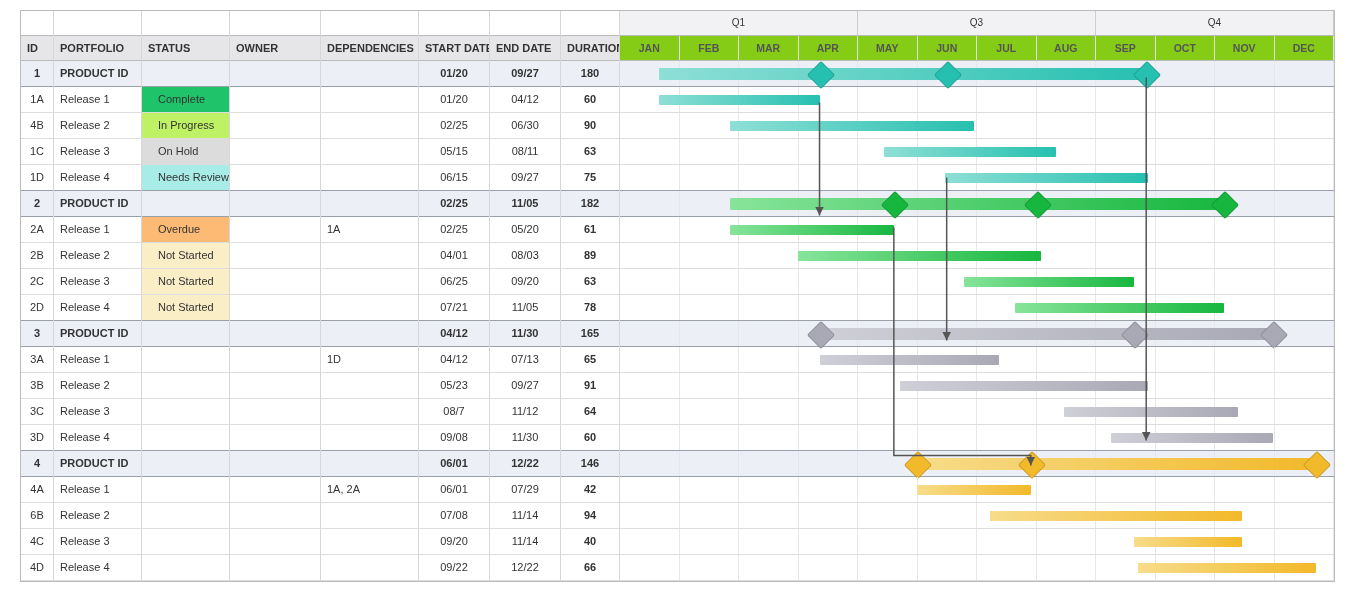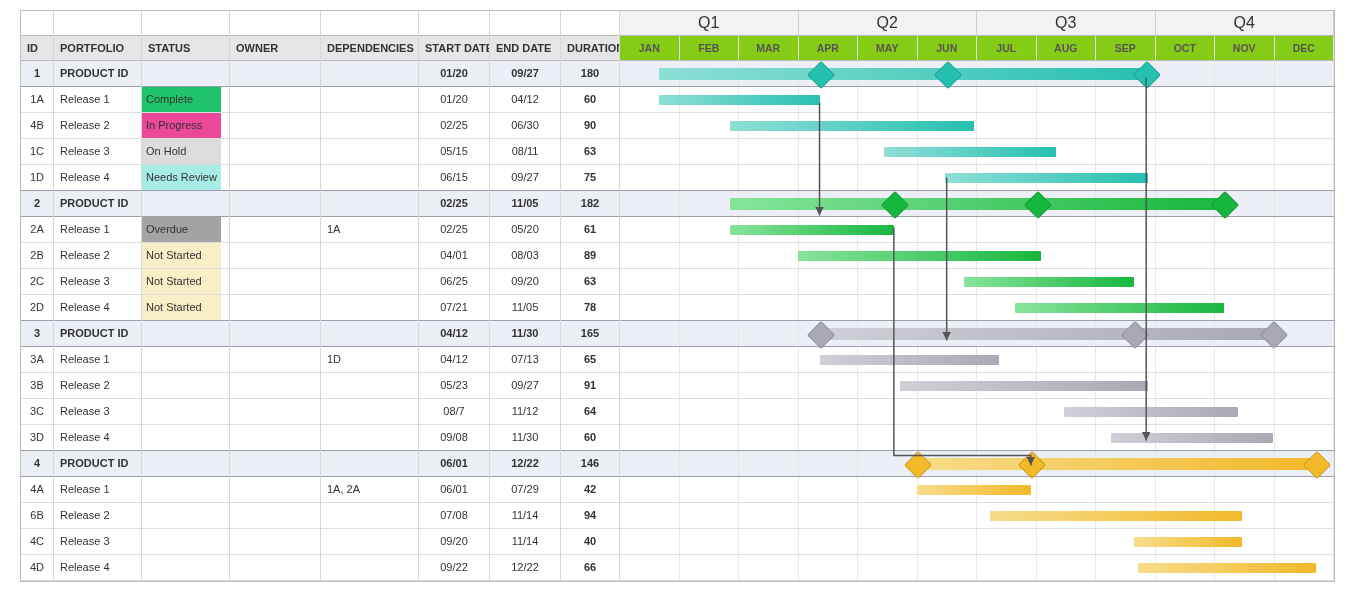--- a/index.html
+++ b/index.html
@@ -16,24 +16,24 @@
   .col.end{width:70px}
   .col.dur{width:58px}
   .gantt{flex:1 1 auto;min-width:0;position:relative;}
   .hdr-top{height:24px;border-bottom:1px solid #bbb;background:#fff;}
   .hdr-cell{height:24px;line-height:24px;font-size:11px;font-weight:700;padding:0 6px;background:#e6e6e9;border-bottom:1px solid #bbb;white-space:nowrap;overflow:hidden;}
   .row{height:25px;line-height:25px;font-size:11px;padding:0 6px;border-bottom:1px solid #ddd;white-space:nowrap;overflow:hidden;}
   .prod{background:#eceff6;font-weight:700;border-bottom:1px solid #9aa0aa;}
   .row.center{text-align:center;}
   .row.bold{font-weight:700;}
   .row.endgrp{border-bottom:1px solid #9aa0aa;}
-  .status-pill{display:inline-block;width:100%;height:100%;padding-left:4px;margin-left:-6px;margin-right:-6px;box-sizing:content-box;}
+  .status-pill{display:inline-block;width:100%;height:100%;padding-left:16px;margin-left:-6px;margin-right:-6px;box-sizing:content-box;}
   
   .q-row{display:flex;height:24px;background:#f2f2f4;border-bottom:1px solid #bbb;}
-  .q-row>div{flex:1;text-align:center;font-size:16px;line-height:24px;border-right:1px solid #ccc;}
+  .q-row>div{flex:1;text-align:center;font-size:10px;line-height:24px;border-right:1px solid #ccc;}
   .m-row{display:flex;height:24px;background:#84cc16;border-bottom:1px solid #bbb;}
   .m-row>div{flex:1;text-align:center;font-size:10.5px;font-weight:700;line-height:24px;border-right:1px solid #e0e0e0;color:#555;}
   .timeline{position:relative;}
   .tl-row{height:25px;border-bottom:1px solid #ddd;position:relative;}
   .tl-row.prod{background:#eceff6;border-bottom:1px solid #9aa0aa;}
   .tl-row.endgrp{border-bottom:1px solid #9aa0aa;}
   .grid{position:absolute;inset:0;display:flex;pointer-events:none;}
   .grid>div{flex:1;border-right:1px solid #e7e7e7;}
   .bar{position:absolute;height:10px;top:7.5px;border-radius:1px;}
   .dia{position:absolute;width:18px;height:18px;top:3.5px;transform:rotate(45deg);border-radius:2px;}
@@ -96,25 +96,25 @@
           <div class="row">Release 3</div>
           <div class="row">Release 4</div>
         </div>
   </div>
   <div class="col status">
     <div class="hdr-top"></div>
     <div class="hdr-cell">STATUS</div>
     <div id="col-status-body">
           <div class="row prod" style="padding: 0px 6px;">&nbsp;</div>
           <div class="row" style="padding: 0px 6px;"><span class="status-pill" style="background: rgb(31, 196, 106);">Complete</span></div>
-          <div class="row" style="padding: 0px 6px;"><span class="status-pill" style="background: #ec4899;">In Progress</span></div>
+          <div class="row" style="padding: 0px 6px;"><span class="status-pill" style="background: #bef264;">In Progress</span></div>
           <div class="row" style="padding: 0px 6px;"><span class="status-pill" style="background: rgb(220, 220, 220);">On Hold</span></div>
           <div class="row endgrp" style="padding: 0px 6px;"><span class="status-pill" style="background: rgb(167, 236, 230);">Needs Review</span></div>
           <div class="row prod" style="padding: 0px 6px;">&nbsp;</div>
-          <div class="row" style="padding: 0px 6px;"><span class="status-pill" style="background: #a3a3a3;">Overdue</span></div>
+          <div class="row" style="padding: 0px 6px;"><span class="status-pill" style="background: #fdba74;">Overdue</span></div>
           <div class="row" style="padding: 0px 6px;"><span class="status-pill" style="background: rgb(250, 238, 199);">Not Started</span></div>
           <div class="row" style="padding: 0px 6px;"><span class="status-pill" style="background: rgb(250, 238, 199);">Not Started</span></div>
           <div class="row endgrp" style="padding: 0px 6px;"><span class="status-pill" style="background: rgb(250, 238, 199);">Not Started</span></div>
           <div class="row prod" style="padding: 0px 6px;">&nbsp;</div>
           <div class="row" style="padding: 0px 6px;">&nbsp;</div>
           <div class="row" style="padding: 0px 6px;">&nbsp;</div>
           <div class="row" style="padding: 0px 6px;">&nbsp;</div>
           <div class="row endgrp" style="padding: 0px 6px;">&nbsp;</div>
           <div class="row prod" style="padding: 0px 6px;">&nbsp;</div>
           <div class="row" style="padding: 0px 6px;">&nbsp;</div>
@@ -250,21 +250,20 @@
           <div class="row center bold">42</div>
           <div class="row center bold">94</div>
           <div class="row center bold">40</div>
           <div class="row center bold">66</div>
         </div>
   </div>
 
   <div class="gantt">
     <div class="q-row" id="q-row">
           <div>Q1</div>
-          <div>Q2</div>
           <div>Q3</div>
           <div>Q4</div>
         </div>
     <div class="m-row" id="m-row">
           <div>JAN</div>
           <div>FEB</div>
           <div>MAR</div>
           <div>APR</div>
           <div>MAY</div>
           <div>JUN</div>

